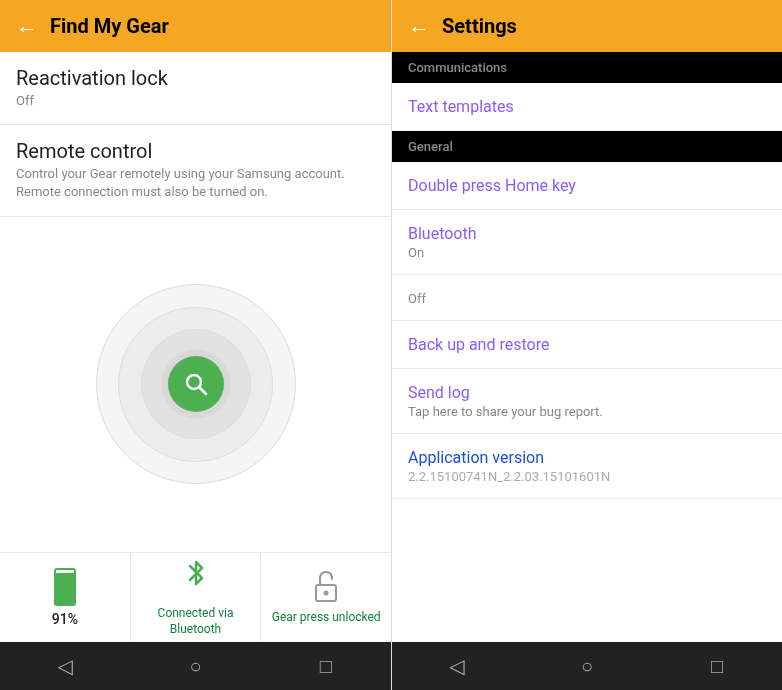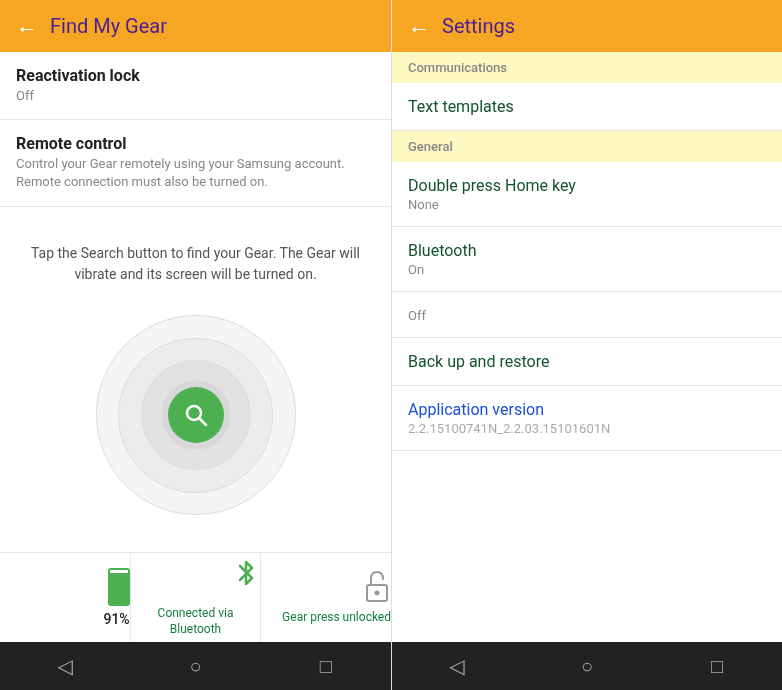--- a/index.html
+++ b/index.html
@@ -40,41 +40,41 @@
       padding: 0 16px;
       gap: 12px;
       flex-shrink: 0;
     }
     .header-back {
       color: #fff;
       font-size: 22px;
       cursor: pointer;
     }
     .header-title {
-      color: #4c1d95;
+      color: #000000;
       font-size: 20px;
-      font-weight: 400;
+      font-weight: 700;
     }
 
     
     .left-content {
       flex: 1;
       overflow: hidden;
       display: flex;
       flex-direction: column;
     }
 
     .setting-item {
       padding: 14px 16px;
       border-bottom: 1px solid #e8e8e8;
     }
     .setting-item-title {
-      font-size: 16px;
+      font-size: 20px;
       color: #222;
-      font-weight: 700;
+      font-weight: 400;
     }
     .setting-item-sub {
       font-size: 13px;
       color: #888;
       margin-top: 2px;
       line-height: 1.4;
     }
 
     .search-section {
       flex: 1;
@@ -129,21 +129,21 @@
     .status-bar {
       height: 90px;
       display: flex;
       border-top: 1px solid #e8e8e8;
       flex-shrink: 0;
     }
     .status-item {
       flex: 1;
       display: flex;
       flex-direction: column;
-      align-items: flex-end;
+      align-items: center;
       justify-content: center;
       gap: 5px;
       border-right: 1px solid #e8e8e8;
     }
     .status-item:last-child { border-right: none; }
     .battery-icon {
       width: 22px;
       height: 38px;
       border: 2.5px solid #4CAF50;
       border-radius: 3px;
@@ -216,35 +216,35 @@
     }
 
     
     .right-content {
       flex: 1;
       overflow-y: auto;
       overflow-x: hidden;
     }
 
     .section-header {
-      background: #fef9c3;
+      background: #000000;
       padding: 8px 16px;
       font-size: 13px;
       color: #888;
       font-weight: 500;
     }
 
     .menu-item {
       padding: 14px 16px;
       border-bottom: 1px solid #e8e8e8;
       cursor: pointer;
     }
     .menu-item-title {
       font-size: 16px;
-      color: #14532d;
+      color: #8b5cf6;
       font-weight: 400;
     }
     .menu-item-sub {
       font-size: 13px;
       color: #888;
       margin-top: 2px;
     }
     .menu-item-gray .menu-item-title {
       color: #1d4ed8;
     }
@@ -268,21 +268,20 @@
       <div class="setting-item-title">Reactivation lock</div>
       <div class="setting-item-sub">Off</div>
     </div>
 
     <div class="setting-item">
       <div class="setting-item-title">Remote control</div>
       <div class="setting-item-sub">Control your Gear remotely using your Samsung account. Remote connection must also be turned on.</div>
     </div>
 
     <div class="search-section">
-      <div class="search-text">Tap the Search button to find your Gear. The Gear will vibrate and its screen will be turned on.</div>
       <div class="radar-container">
         <div class="radar-circle radar-circle-1"></div>
         <div class="radar-circle radar-circle-2"></div>
         <div class="radar-circle radar-circle-3"></div>
         <div class="radar-circle radar-circle-4"></div>
         <button class="search-btn">
           <svg width="28" height="28" viewBox="0 0 28 28">
             <circle cx="12" cy="12" r="7" stroke="white" stroke-width="2.5" fill="none"></circle>
             <line x1="17.5" y1="17.5" x2="24" y2="24" stroke="white" stroke-width="2.5" stroke-linecap="round"></line>
           </svg>
@@ -340,38 +339,41 @@
 
     <div class="section-header">Communications</div>
     <div class="menu-item">
       <div class="menu-item-title">Text templates</div>
     </div>
 
     <div class="section-header">General</div>
 
     <div class="menu-item">
       <div class="menu-item-title">Double press Home key</div>
-      <div class="menu-item-sub">None</div>
     </div>
 
     <div class="menu-item">
       <div class="menu-item-title">Bluetooth</div>
       <div class="menu-item-sub">On</div>
     </div>
 
     <div class="menu-item">
       <div class="menu-item-sub">Off</div>
     </div>
 
     <div class="menu-item">
       <div class="menu-item-title">Back up and restore</div>
     </div>
 
 
 
+    <div class="menu-item">
+      <div class="menu-item-title">Send log</div>
+      <div class="menu-item-sub">Tap here to share your bug report.</div>
+    </div>
 
     <div class="menu-item menu-item-gray">
       <div class="menu-item-title">Application version</div>
       <div class="menu-item-sub">2.2.15100741N_2.2.03.15101601N</div>
     </div>
 
   </div>
 
   <div class="nav-bar">
     <span class="nav-icon">◁</span>

